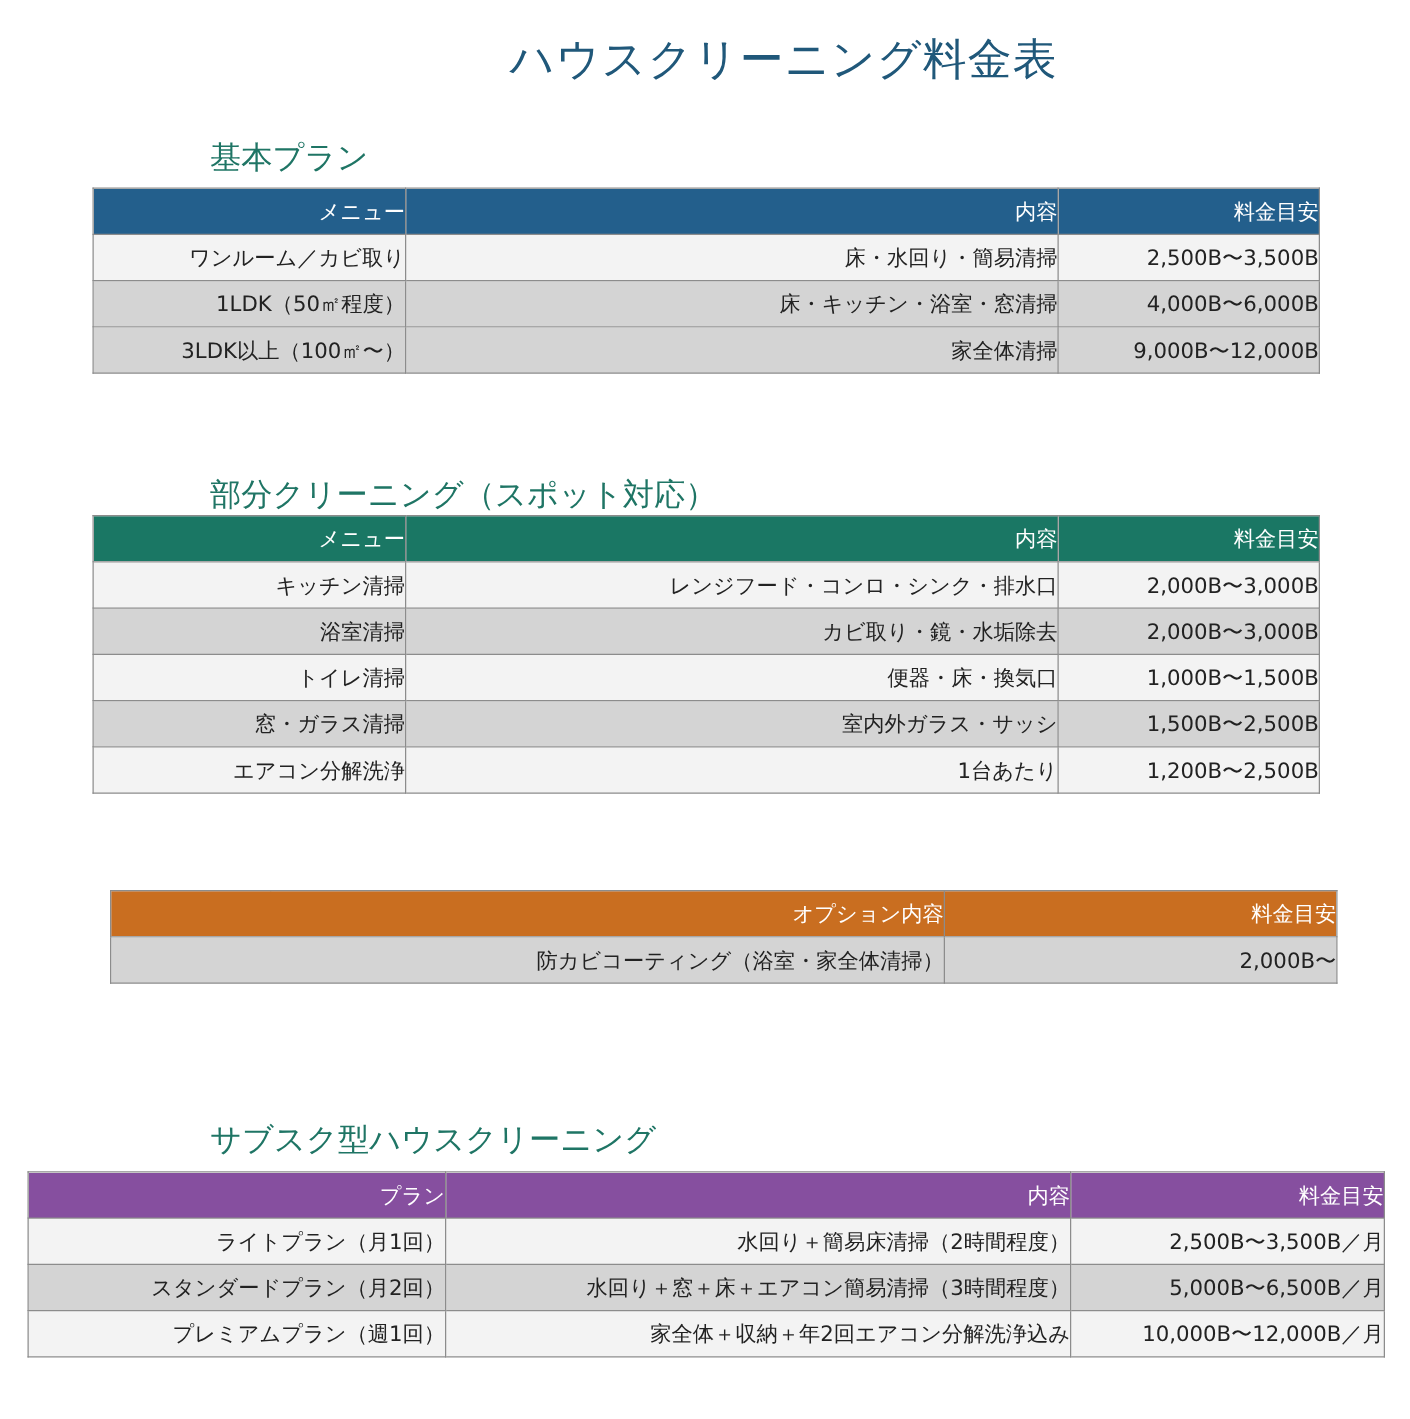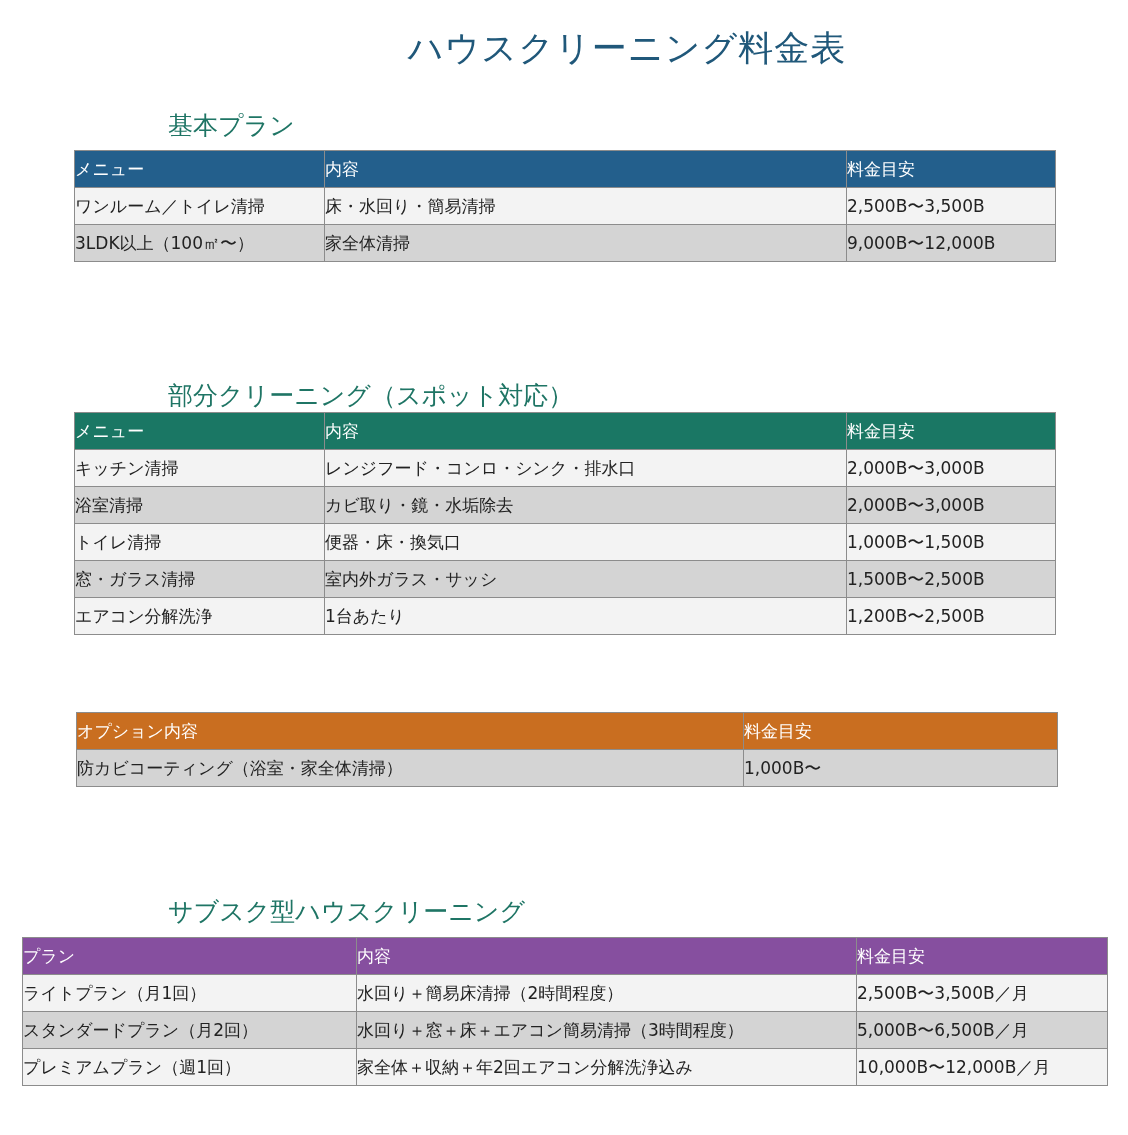--- a/index.html
+++ b/index.html
@@ -12,21 +12,21 @@
     font-size: 35px; color: #20587a; letter-spacing: 1px; line-height: 52px;
   }
   .section-title {
     position: absolute; font-size: 25px; color: #1f7565; line-height: 36px; white-space: nowrap;
   }
   table.price {
     position: absolute; border-collapse: collapse; table-layout: fixed;
     font-size: 17px; color: #222;
   }
   table.price th, table.price td {
-    border: 1.5px solid #8c8c8c; text-align: left; padding: 0; height: 36px;
+    border: 1.5px solid #8c8c8c; text-align: right; padding: 0; height: 36px;
     white-space: nowrap; overflow: hidden; margin-left: 20px;
   }
   table.price th { font-weight: normal; color: #ffffff; font-size: 17px; }
   table.price tr.odd td { background: #f3f3f3; }
   table.price tr.even td { background: #d4d4d4; }
   #t1 th { background: #235f8c; }
   #t2 th { background: #1a7764; }
   #t3 th { background: #c96e20; }
   #t4 th { background: #864f9f; }
 </style>
@@ -42,23 +42,28 @@
       <col style="width:522px">
       <col style="width:209px">
     </colgroup>
   <tbody>
       <tr>
     <th>メニュー</th>
     <th>内容</th>
     <th>料金目安</th>
   </tr>
   <tr class="odd">
-    <td>ワンルーム／トイレ清掃</td>
+    <td>ワンルーム／カビ取り</td>
     <td>床・水回り・簡易清掃</td>
     <td>2,500B〜3,500B</td>
+  </tr>
+  <tr class="even">
+    <td>1LDK（50㎡程度）</td>
+    <td>床・キッチン・浴室・窓清掃</td>
+    <td>4,000B〜6,000B</td>
   </tr>
   <tr class="even">
     <td>3LDK以上（100㎡〜）</td>
     <td>家全体清掃</td>
     <td>9,000B〜12,000B</td>
   </tr>
 </tbody>
   </table>
 
 <div class="section-title" style="left:168px; top:378px;">部分クリーニング（スポット対応）</div>
@@ -96,33 +101,33 @@
   </tr>
   <tr class="odd">
     <td>エアコン分解洗浄</td>
     <td>1台あたり</td>
     <td>1,200B〜2,500B</td>
   </tr>
 </tbody>
   </table>
 
 <div class="section-title" style="left:168px; top:708px;">オプション</div>
-<table class="price" id="t3" style="left:76px; top:712px; width:981px;">
+<table class="price" id="t3" style="left:88px; top:712px; width:981px;">
   <colgroup>
       <col style="width:667px">
       <col style="width:314px">
     </colgroup>
   <tbody>
       <tr>
     <th>オプション内容</th>
     <th>料金目安</th>
   </tr>
   <tr class="even">
     <td>防カビコーティング（浴室・家全体清掃）</td>
-    <td>1,000B〜</td>
+    <td>2,000B〜</td>
   </tr>
 </tbody>
   </table>
 
 <div class="section-title" style="left:168px; top:894px;">サブスク型ハウスクリーニング</div>
 <table class="price" id="t4" style="left:22px; top:937px; width:1085px;">
   <colgroup>
       <col style="width:334px">
       <col style="width:500px">
       <col style="width:251px">

